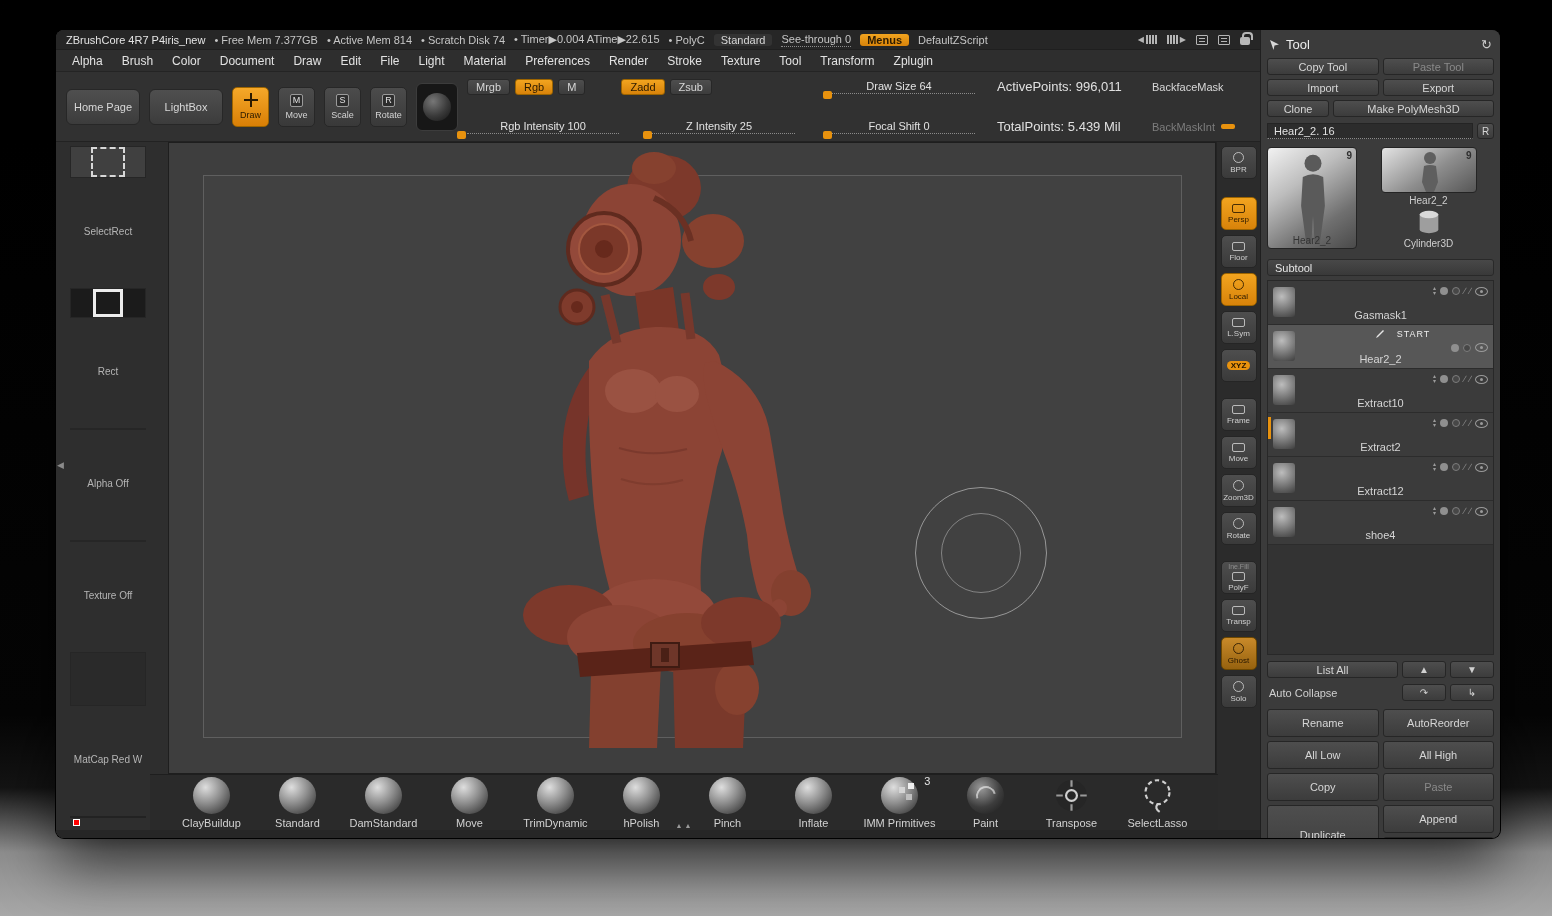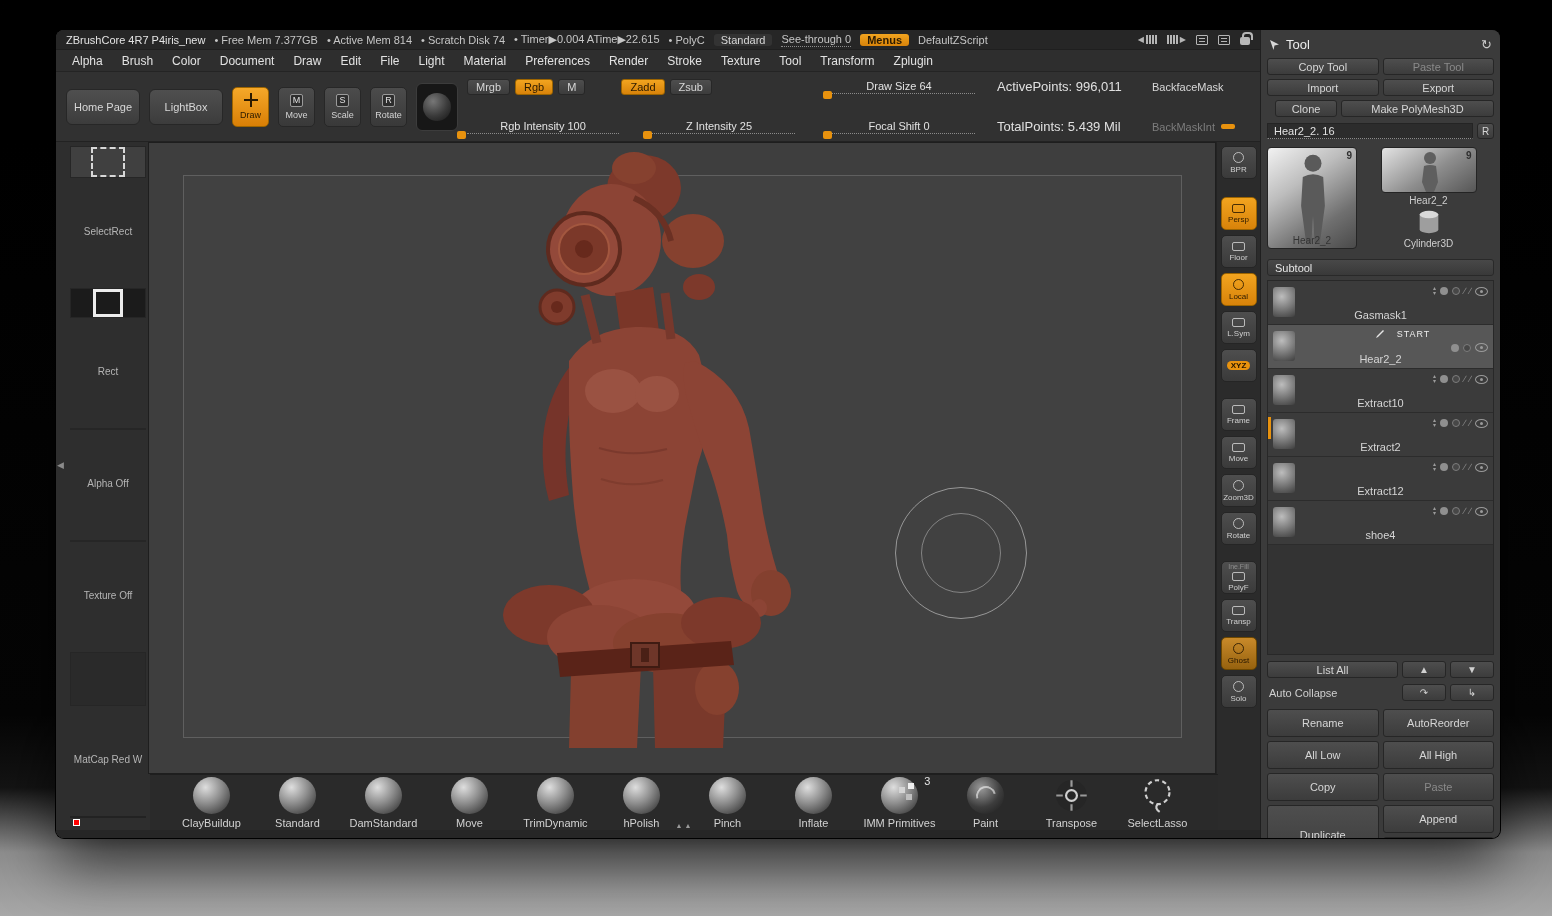--- a/index.html
+++ b/index.html
@@ -80,21 +80,21 @@
   .p100 { left:calc(100% - 10px); } .p25 { left:22%; } .p64 { left:58%; } .p0 { left:46%; }
   .pts { font-size:13px; color:#e0e0e0; white-space:nowrap; width:150px; }
   .mask-lbl { font-size:11px; color:#d8d8d8; white-space:nowrap; }
   .mask-lbl.dim { color:#7d7d7d; display:flex; align-items:center; gap:6px; }
   .tick { width:14px; height:5px; border-radius:2px; background:#e8920e; display:inline-block; }
 
   
   .main-row { flex:1; display:flex; min-height:0; }
 
   
-  .left-shelf { width:92px; background:#2e2e2e; padding:4px 0 0 14px; display:flex; flex-direction:column; align-items:flex-start;gap:46px; }
+  .left-shelf { width:112px; background:#2e2e2e; padding:4px 0 0 14px; display:flex; flex-direction:column; align-items:flex-start;gap:46px; }
   .shelf-lbl { width:76px; text-align:center; font-size:10px; color:#b5b5b5; margin:2px 0 5px; }
   .thumb-box { width:76px; background:#3a3a3a; border:1px solid #262626; display:flex; align-items:center; justify-content:center; }
   .tb-selrect { height:56px; background:#404040; }
   .tb-selrect .inner { width:34px; height:30px; border:2px dashed #d8d8d8; }
   .tb-rect { height:56px; background:#1b1b1b; }
   .tb-rect .inner { width:30px; height:28px; border:3px solid #ececec; }
   .tb-dark { height:62px; background:#232323; }
   .tb-mat { height:60px; background:#2a2a2a; }
   .red-sphere { width:52px; height:52px; border-radius:50%;
     background:radial-gradient(circle at 38% 30%, #d96a50, #a13a27 45%, #67algae 0), radial-gradient(circle at 38% 30%, #d96a50, #8e2f1f 55%, #541a10 92%); }
@@ -156,21 +156,21 @@
     font-size:7px; color:#9a9a9a; letter-spacing:2px; }
   .bottom-strip { flex:0 0 8px; background:#262626; }
 
   
   .panel-header { display:flex; align-items:center; gap:6px; height:20px; font-size:13px; color:#ececec; padding:0 2px; }
   .panel-refresh { margin-left:auto; color:#c9c9c9; font-size:13px; }
   .prow { display:flex; gap:4px; margin-top:4px;text-align:center; }
   .pbtn { flex:1; height:17px; border-radius:3px; background:linear-gradient(#4e4e4e,#3c3c3c); border:1px solid #262626;
     color:#d6d6d6; font-size:11px; display:flex; align-items:center; justify-content:center; white-space:nowrap; }
   .pbtn.dim { color:#8a8a8a; }
-  .pbtn.narrow { flex:0 0 62px;margin-left:8px; }
+  .pbtn.narrow { flex:0 0 62px; }
   .pslider { display:flex; align-items:center; gap:4px; margin-top:6px; height:16px; }
   .pslider .lbl { flex:1; font-size:11px; color:#e2e2e2; background:#2c2c2c; border:1px solid #242424;
     border-bottom:1px dotted #8a8a8a; padding:1px 6px; }
   .rbtn { flex:0 0 17px; height:16px; border-radius:3px; background:linear-gradient(#4e4e4e,#3c3c3c);
     border:1px solid #262626; color:#d6d6d6; font-size:10px; display:flex; align-items:center; justify-content:center; }
   .thumbs { display:flex; gap:6px; margin-top:8px; height:104px; }
   .main-thumb { width:90px; height:102px; border-radius:4px; border:1px solid #242424; position:relative;
     background:linear-gradient(145deg,#f2f2f2 0%,#bdbdbd 35%,#707070 72%,#4a4a4a 100%); }
   .tbadge { position:absolute; top:2px; right:4px; font-size:10px; color:#2f2f2f; font-weight:bold; }
   .main-cap { position:absolute; bottom:2px; left:0; right:0; text-align:center; font-size:10px; color:#343434; }

